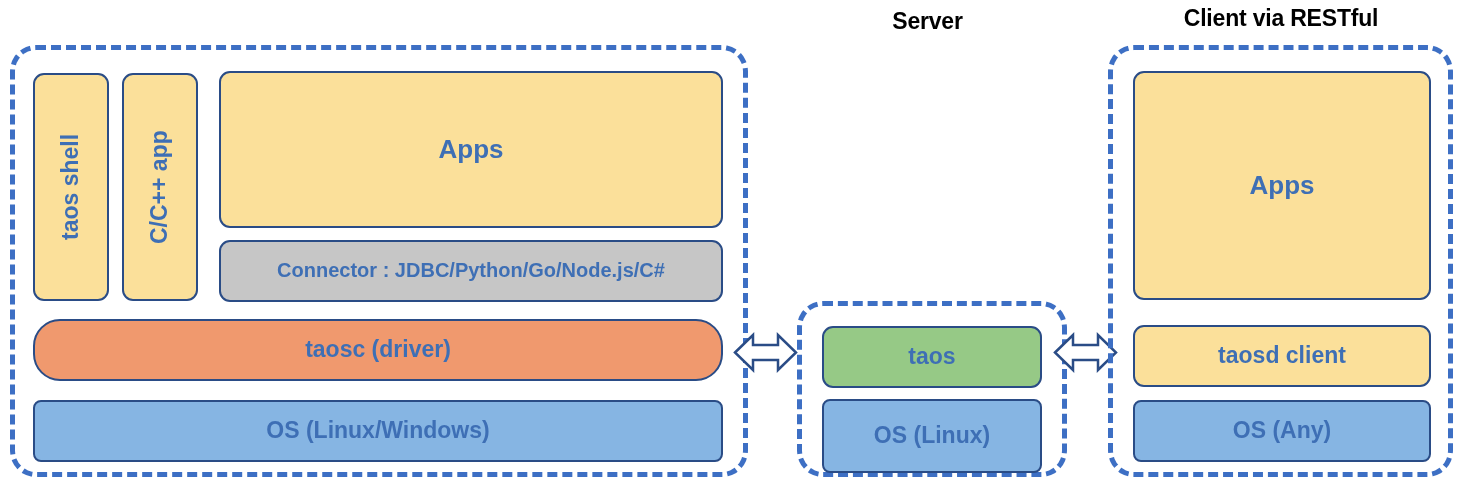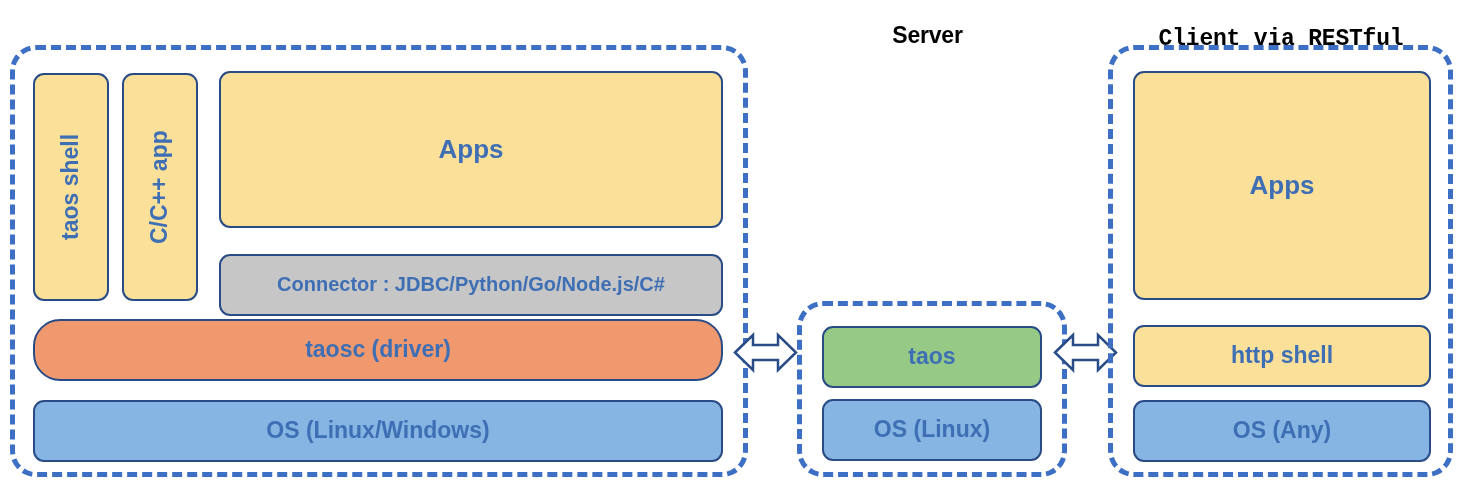--- a/index.html
+++ b/index.html
@@ -48,79 +48,79 @@
     align-items: center;
     justify-content: center;
     text-align: center;
     font-weight: bold;
     color: #3E6FB5;
     line-height: 1.18;
   }
   .box.yellow { background: #FBE09A; }
   .box.gray   { background: #C6C6C6; }
   .box.orange { background: #F0996E; }
-  .box.blue   { background: #86B5E3; }
+  .box.blue   { background: #86B5E3; border-radius: 8px; }
   .box.green  { background: #96C986; }
 
   .vtext {
     writing-mode: vertical-rl;
     transform: rotate(180deg);
     white-space: nowrap;
   }
 
   
   .arrow {
     position: absolute;
   }
 </style>
 </head>
 <body>
 
 <div id="canvas">
 
 
-  <div class="section-title" style="left:795px; top:22px; width:265px;">Server</div>
+  <div class="section-title" style="left:795px; top:8px; width:265px;">Server</div>
 
-  <div class="section-title" style="left:1105px; top:26px; width:352px;font-family:Liberation Mono, monospace;">Client via RESTful</div>
+  <div class="section-title" style="left:1105px; top:5px; width:352px;">Client via RESTful</div>
 
   <div class="dashed-panel" style="left:10px; top:45px; width:738px; height:432px;"></div>
 
   <div class="box yellow vtext" style="left:33px; top:73px; width:76px; height:228px; font-size:23px;">taos shell</div>
 
   <div class="box yellow vtext" style="left:122px; top:73px; width:76px; height:228px; font-size:23px;">C/C++ app</div>
 
   <div class="box yellow" style="left:219px; top:71px; width:504px; height:157px; font-size:26px;">Apps</div>
 
-  <div class="box gray" style="left:219px; top:254px; width:504px; height:62px; font-size:20px;">Connector : JDBC/Python/Go/Node.js/C#</div>
+  <div class="box gray" style="left:219px; top:240px; width:504px; height:62px; font-size:20px;">Connector : JDBC/Python/Go/Node.js/C#</div>
 
   <div class="box orange" style="left:33px; top:319px; width:690px; height:62px; font-size:23px;border-radius:27px;">taosc (driver)</div>
 
   <div class="box blue" style="left:33px; top:400px; width:690px; height:62px; font-size:23px;">OS (Linux/Windows)</div>
 
   <div class="arrow" style="left:733px; top:330px; width:65px; height:45px;">
     <svg width="65" height="45" viewBox="0 0 65 45">
       <polygon points="2,22.5 20,5 20,15 45,15 45,5 63,22.5 45,40 45,30 20,30 20,40" fill="#FFFFFF" stroke="#2A4C86" stroke-width="2.5" stroke-linejoin="miter"></polygon>
     </svg>
   </div>
 
   <div class="dashed-panel" style="left:797px; top:301px; width:270px; height:176px;"></div>
 
   <div class="box green" style="left:822px; top:326px; width:220px; height:62px; font-size:23px;">taos</div>
 
-  <div class="box blue" style="left:822px; top:399px; width:220px; height:62px; font-size:23px;">OS (Linux)</div>
+  <div class="box blue" style="left:822px; top:399px; width:220px; height:74px; font-size:23px;">OS (Linux)</div>
 
   <div class="arrow" style="left:1053px; top:330px; width:65px; height:45px;">
     <svg width="65" height="45" viewBox="0 0 65 45">
       <polygon points="2,22.5 20,5 20,15 45,15 45,5 63,22.5 45,40 45,30 20,30 20,40" fill="#FFFFFF" stroke="#2A4C86" stroke-width="2.5" stroke-linejoin="miter"></polygon>
     </svg>
   </div>
 
   <div class="dashed-panel" style="left:1108px; top:45px; width:345px; height:432px;"></div>
 
   <div class="box yellow" style="left:1133px; top:71px; width:298px; height:229px; font-size:26px; flex-direction:column;">
     <span>Apps</span>
   </div>
 
-  <div class="box yellow" style="left:1133px; top:325px; width:298px; height:62px; font-size:23px;">http shell</div>
+  <div class="box yellow" style="left:1133px; top:325px; width:298px; height:62px; font-size:23px;">taosd client</div>
 
   <div class="box blue" style="left:1133px; top:400px; width:298px; height:62px; font-size:23px;">OS (Any)</div>
 
 </div>
 
 </body></html>

